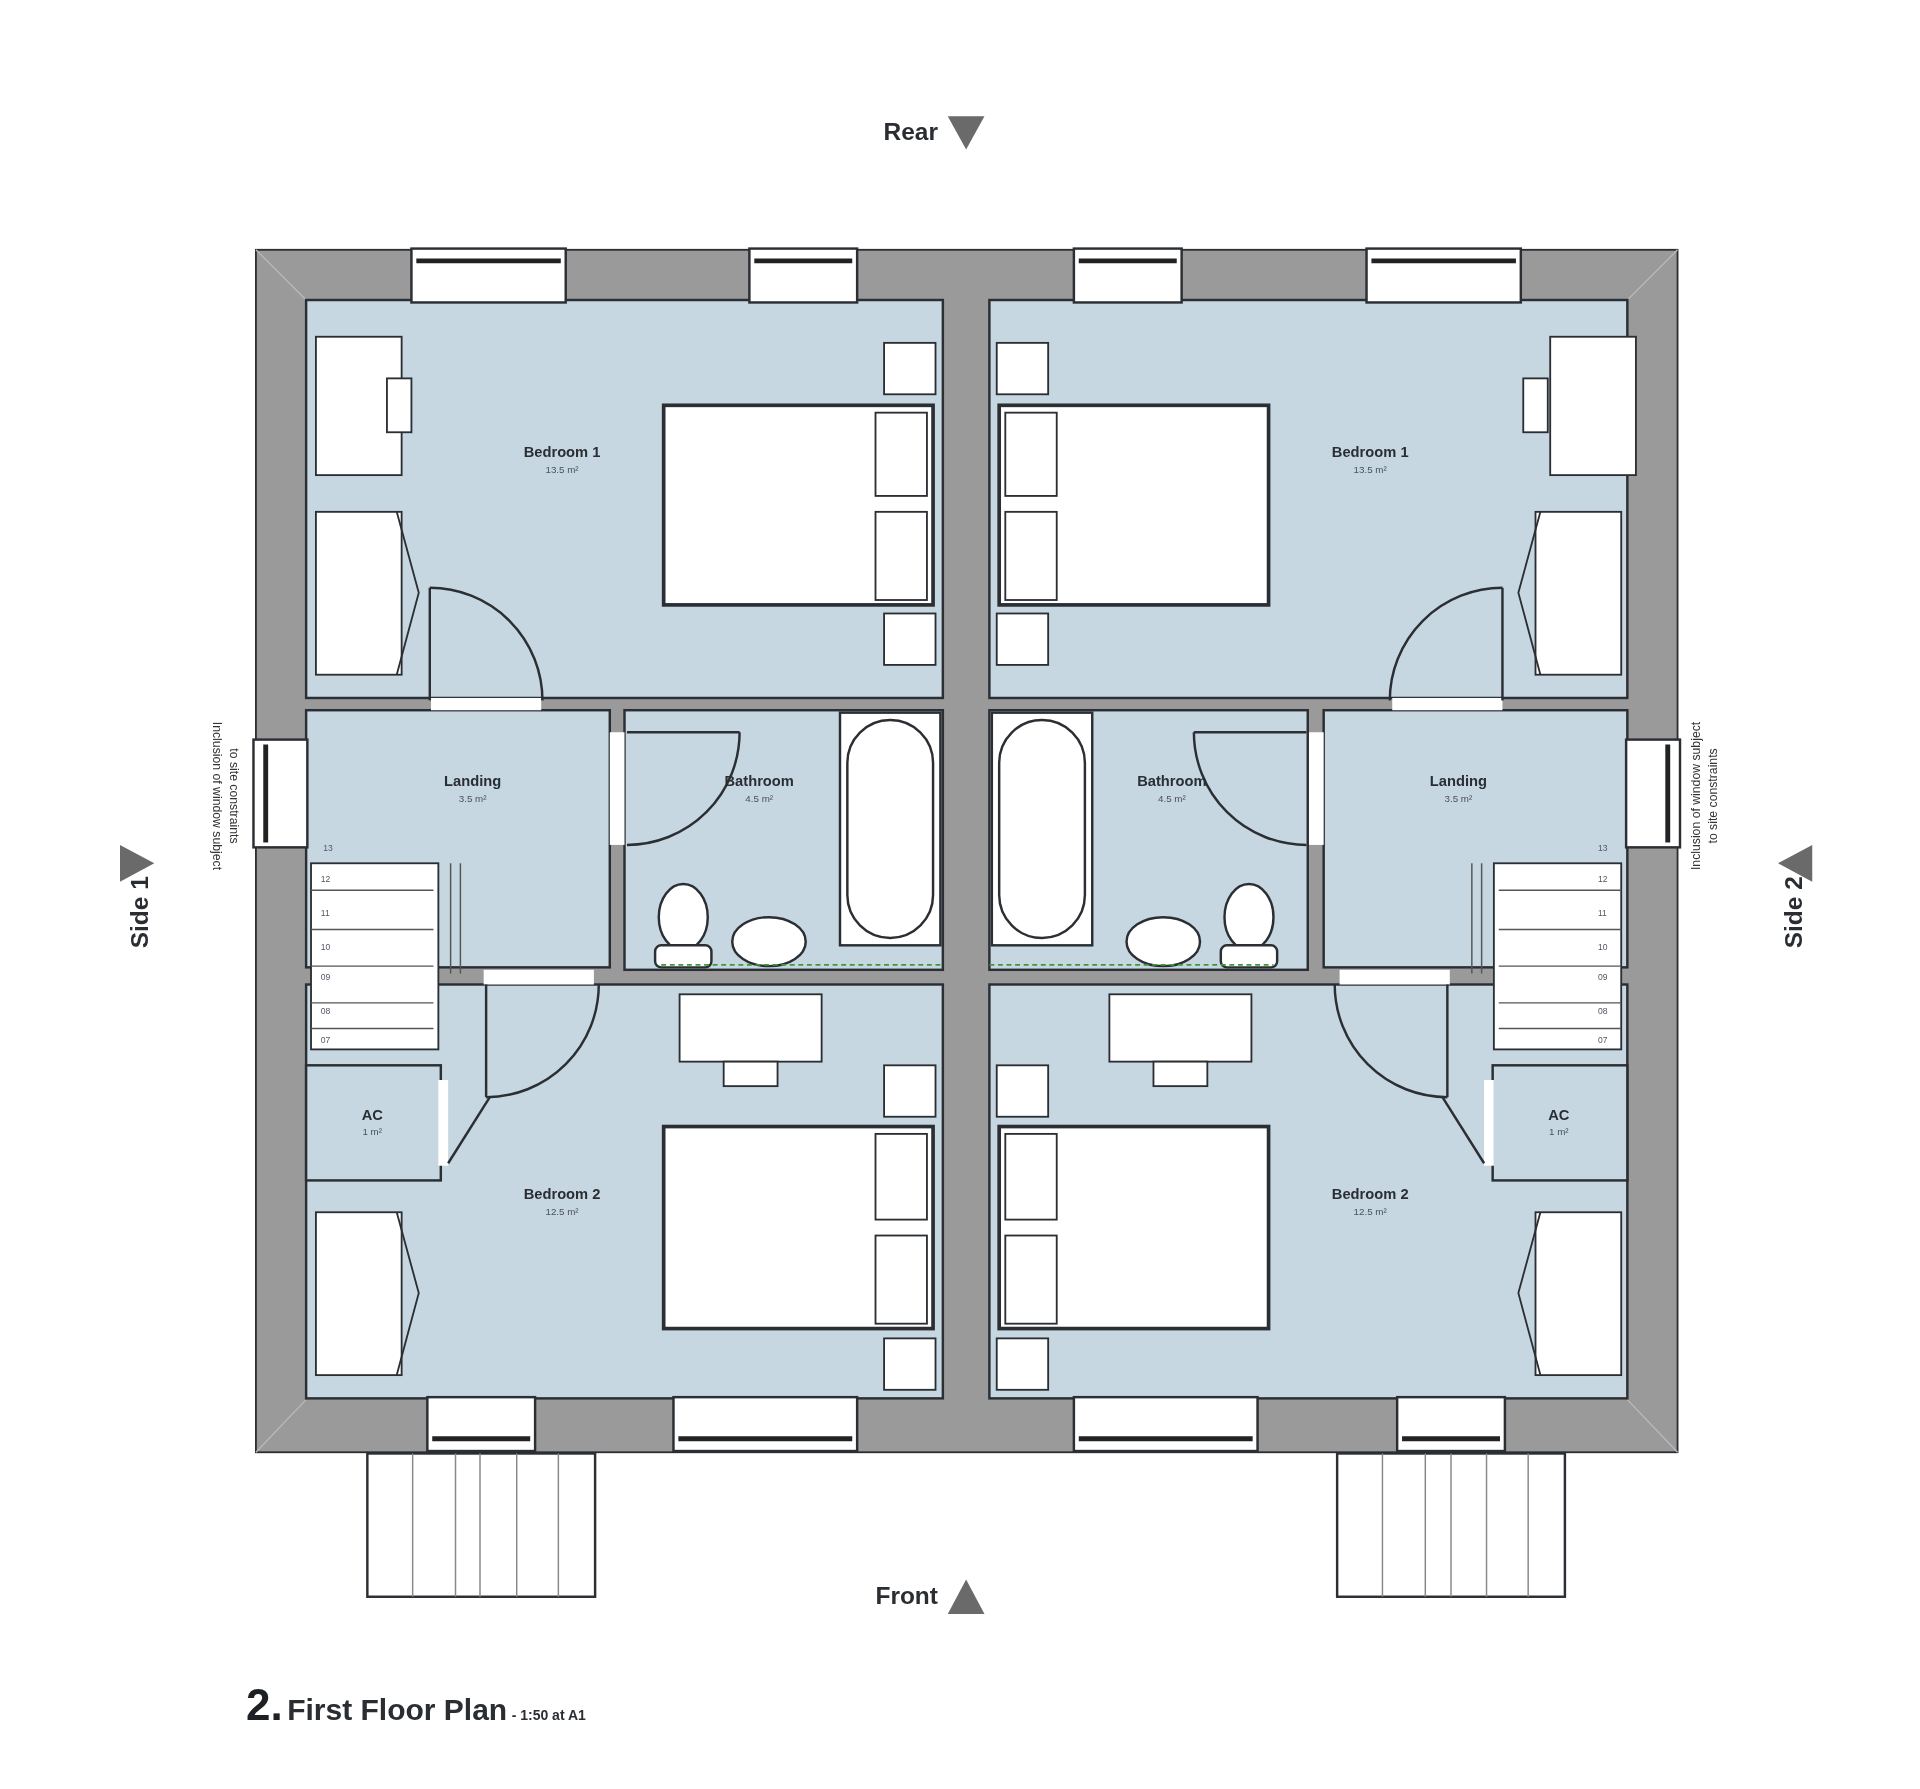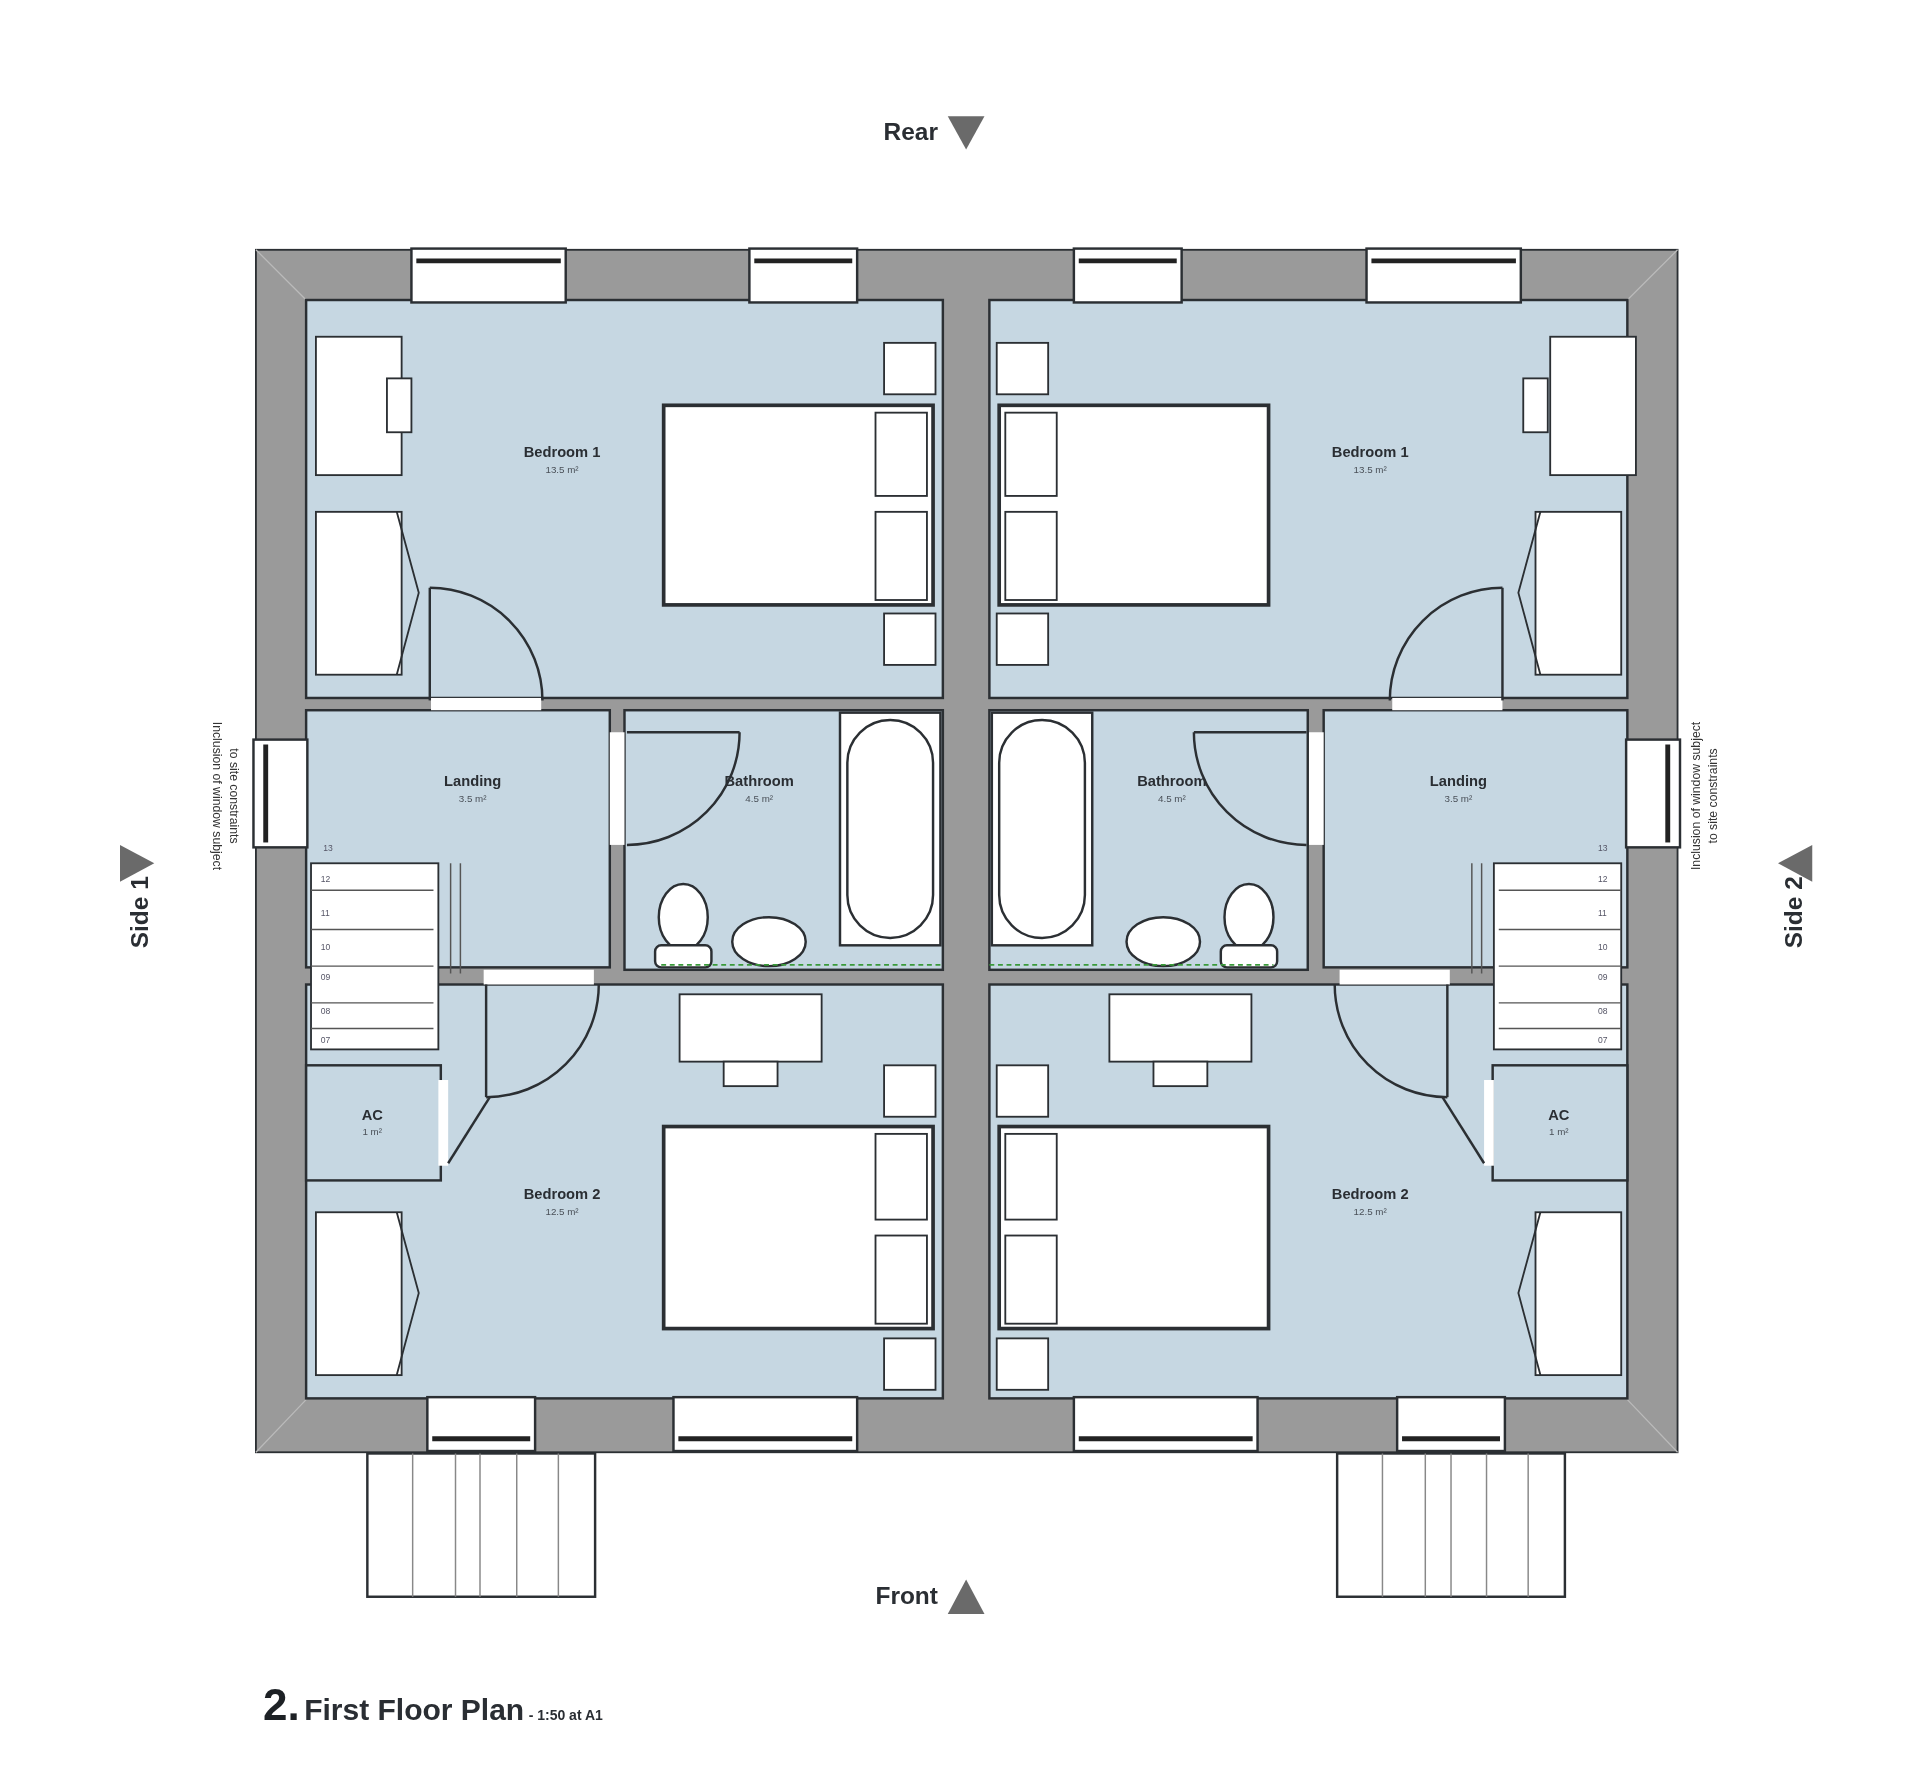--- a/index.html
+++ b/index.html
@@ -2,21 +2,21 @@
 <html><head>
 <meta charset="utf-8">
 <style>
   html,body{margin:0;padding:0;background:#ffffff;}
   body{width:1920px;height:1789px;overflow:hidden;font-family:"Liberation Sans",sans-serif;}
   #plan{position:absolute;left:0;top:0;width:1920px;height:1789px;}
   .lbl{font-family:"Liberation Sans",sans-serif;font-weight:bold;fill:#2a2e33;}
   .area{font-family:"Liberation Sans",sans-serif;fill:#4a5058;}
   .note{font-family:"Liberation Sans",sans-serif;fill:#333;}
   .dir{font-family:"Liberation Sans",sans-serif;font-weight:bold;fill:#2a2e33;}
-  .title{position:absolute;left:246px;top:1680px;font-family:"Liberation Sans",sans-serif;font-weight:bold;color:#1d2125;white-space:nowrap;margin-left:17px;}
+  .title{position:absolute;left:246px;top:1680px;font-family:"Liberation Sans",sans-serif;font-weight:bold;color:#1d2125;white-space:nowrap;}
   .title .num{font-size:44px;}
   .title .main{font-size:30px;color:#2a2e33;}
   .title .scale{font-size:14px;color:#2a2e33;}
 </style>
 </head>
 <body>
 
 <svg id="plan" viewBox="0 0 1568 1461" xmlns="http://www.w3.org/2000/svg">
 
   <g>

